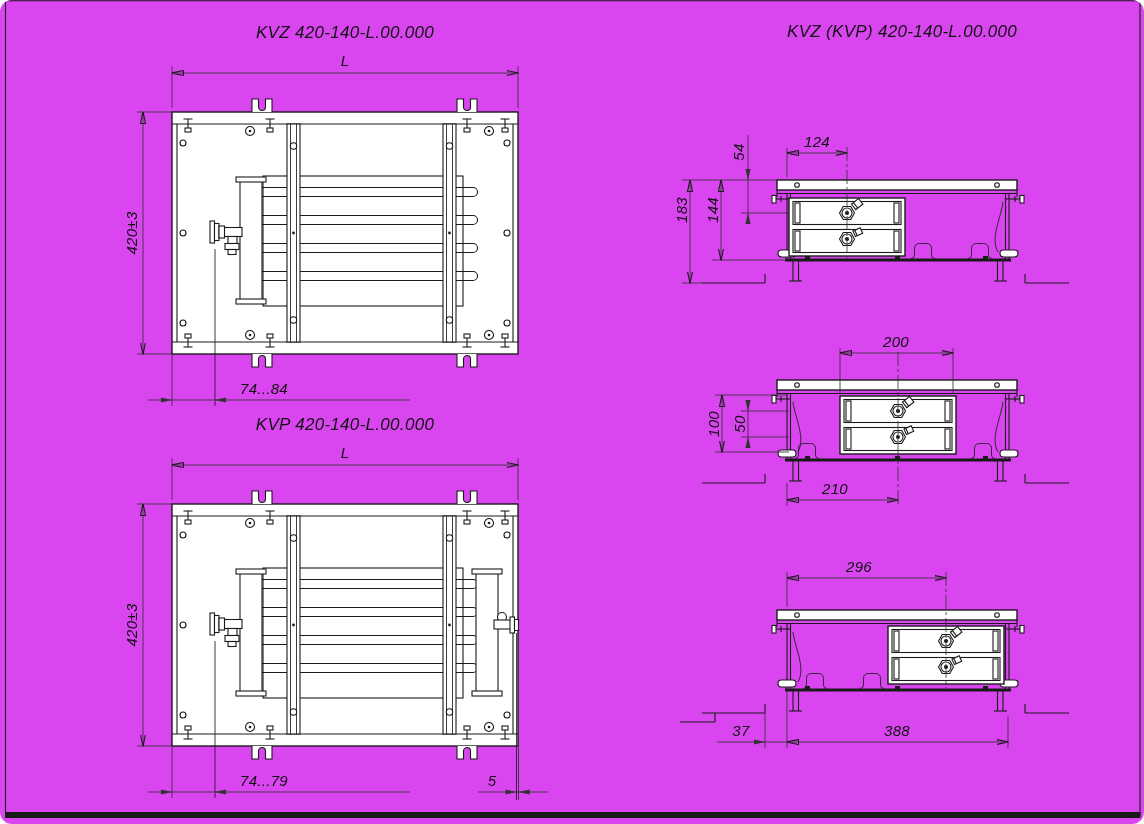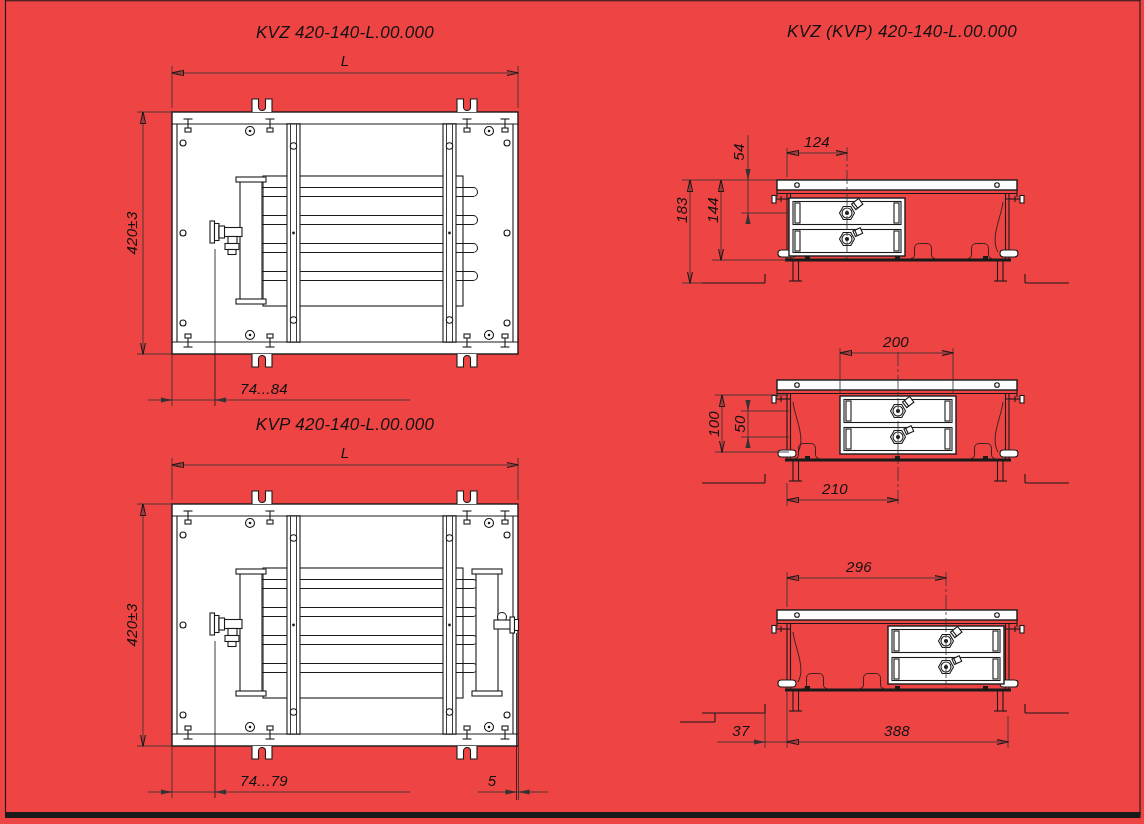--- a/index.html
+++ b/index.html
@@ -1,16 +1,16 @@
 <!DOCTYPE html>
 <html><head>
 <meta charset="utf-8">
 <style>
   html,body{margin:0;padding:0;background:#fff;}
-  .page{position:relative;width:1144px;height:824px;background:#ef4444;overflow:hidden;}
+  .page{position:relative;width:1144px;height:824px;background:#d946ef;overflow:hidden;border-radius:12px;}
   svg text{font-family:"Liberation Sans",sans-serif;font-style:italic;fill:#111;stroke:none;}
   svg .t{font-size:17px;letter-spacing:.3px;}
   svg .d{font-size:15px;letter-spacing:.3px;}
   .dr line,.dr path,.dr rect,.dr circle,.dr polygon{fill:none;stroke:#1a1a1a;stroke-width:1.1;}
   .dr .wf{fill:#ffffff;}
   .dr .bf{fill:#1a1a1a;stroke:none;}
   .dr .ah{fill:#333;stroke:none;}
   .dr .dim{stroke:#333;stroke-width:.85;}
   .dr .s0{stroke-width:.85;}
   .dr .s1{stroke-width:1.4;}

